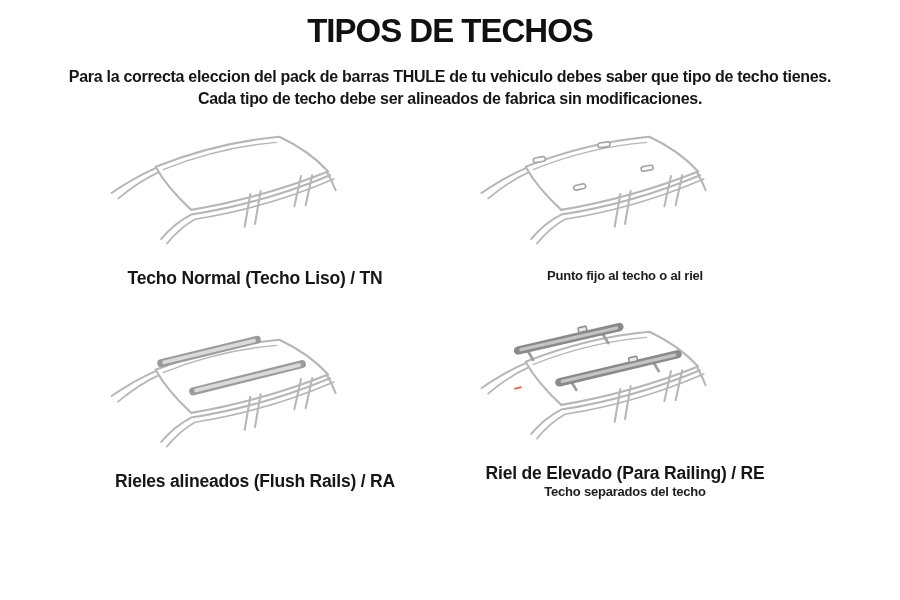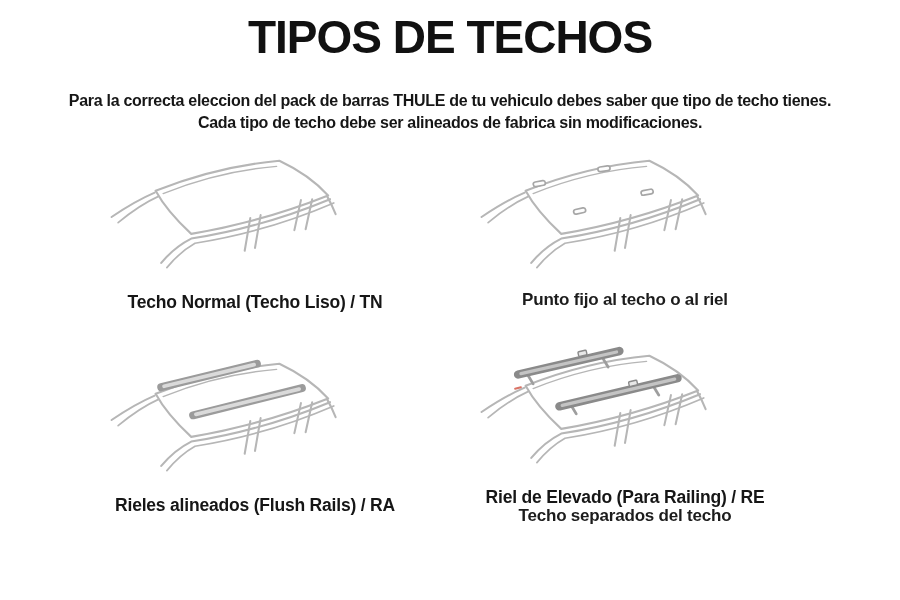--- a/index.html
+++ b/index.html
@@ -8,28 +8,28 @@
     background:#ffffff;
     font-family:"Liberation Sans", sans-serif;
     color:#1c1c1c;
     overflow:hidden;
   }
   .page { position:relative; width:900px; height:600px; background:#ffffff; }
 
   .title {
     margin:14px 0 0 0;
     text-align:center;
-    font-size:46px;
+    font-size:33px;
     line-height:1.0;
     font-weight:700;
     letter-spacing:-1px;
     color:#111111;
   }
 
-  .intro { margin-top:30px; text-align:center; }
+  .intro { margin-top:19px; text-align:center; }
   .intro p {
     margin:0; padding:0;
     font-size:16px;
     font-weight:700;
     letter-spacing:-0.3px;
     line-height:22px;
     white-space:nowrap;
     color:#161616;
   }
 
@@ -45,21 +45,21 @@
 
   .cap {
     font-size:17.5px;
     font-weight:700;
     letter-spacing:-0.2px;
     line-height:21px;
     text-align:center;
     color:#161616;
   }
   .sub {
-    font-size:17px;
+    font-size:13px;
     font-weight:700;
     letter-spacing:-0.2px;
     line-height:16px;
     text-align:center;
     color:#1c1c1c;
   }
 
   .red-artifact {
     position:absolute;
     left:514px; top:373px;

